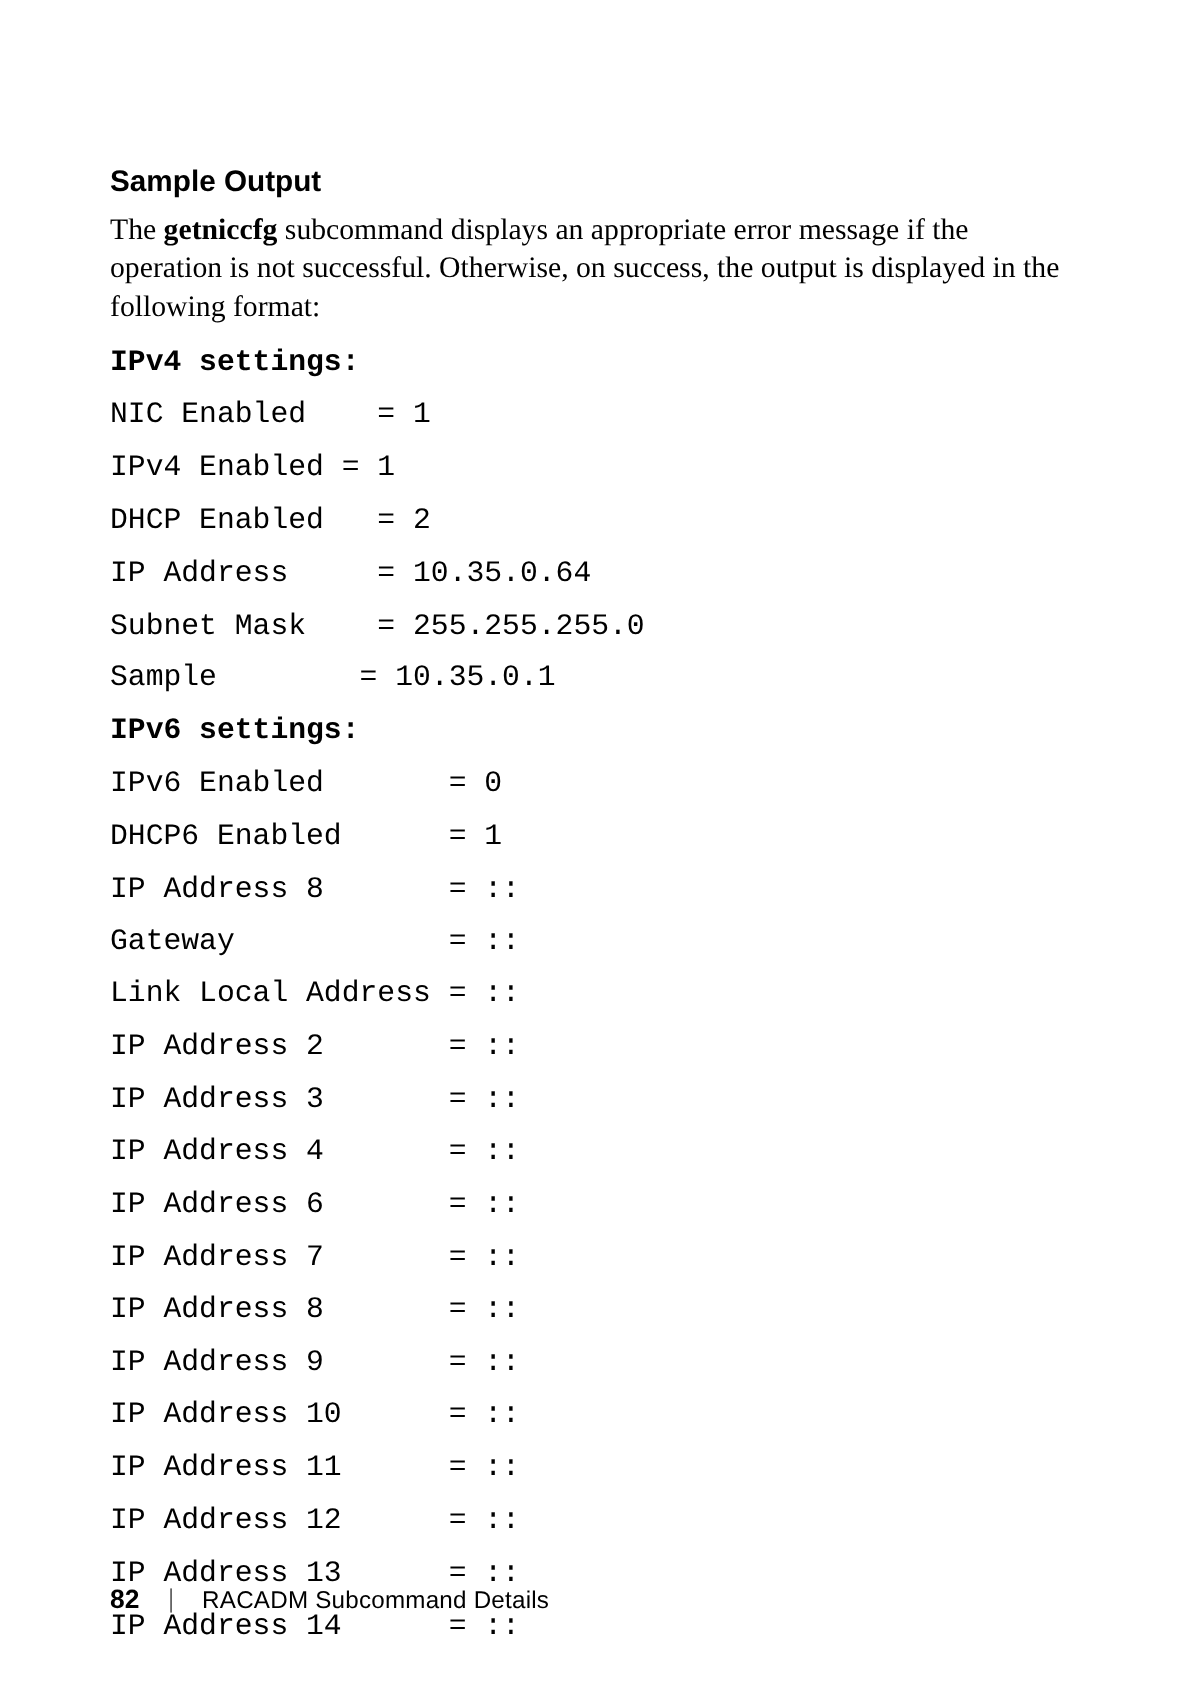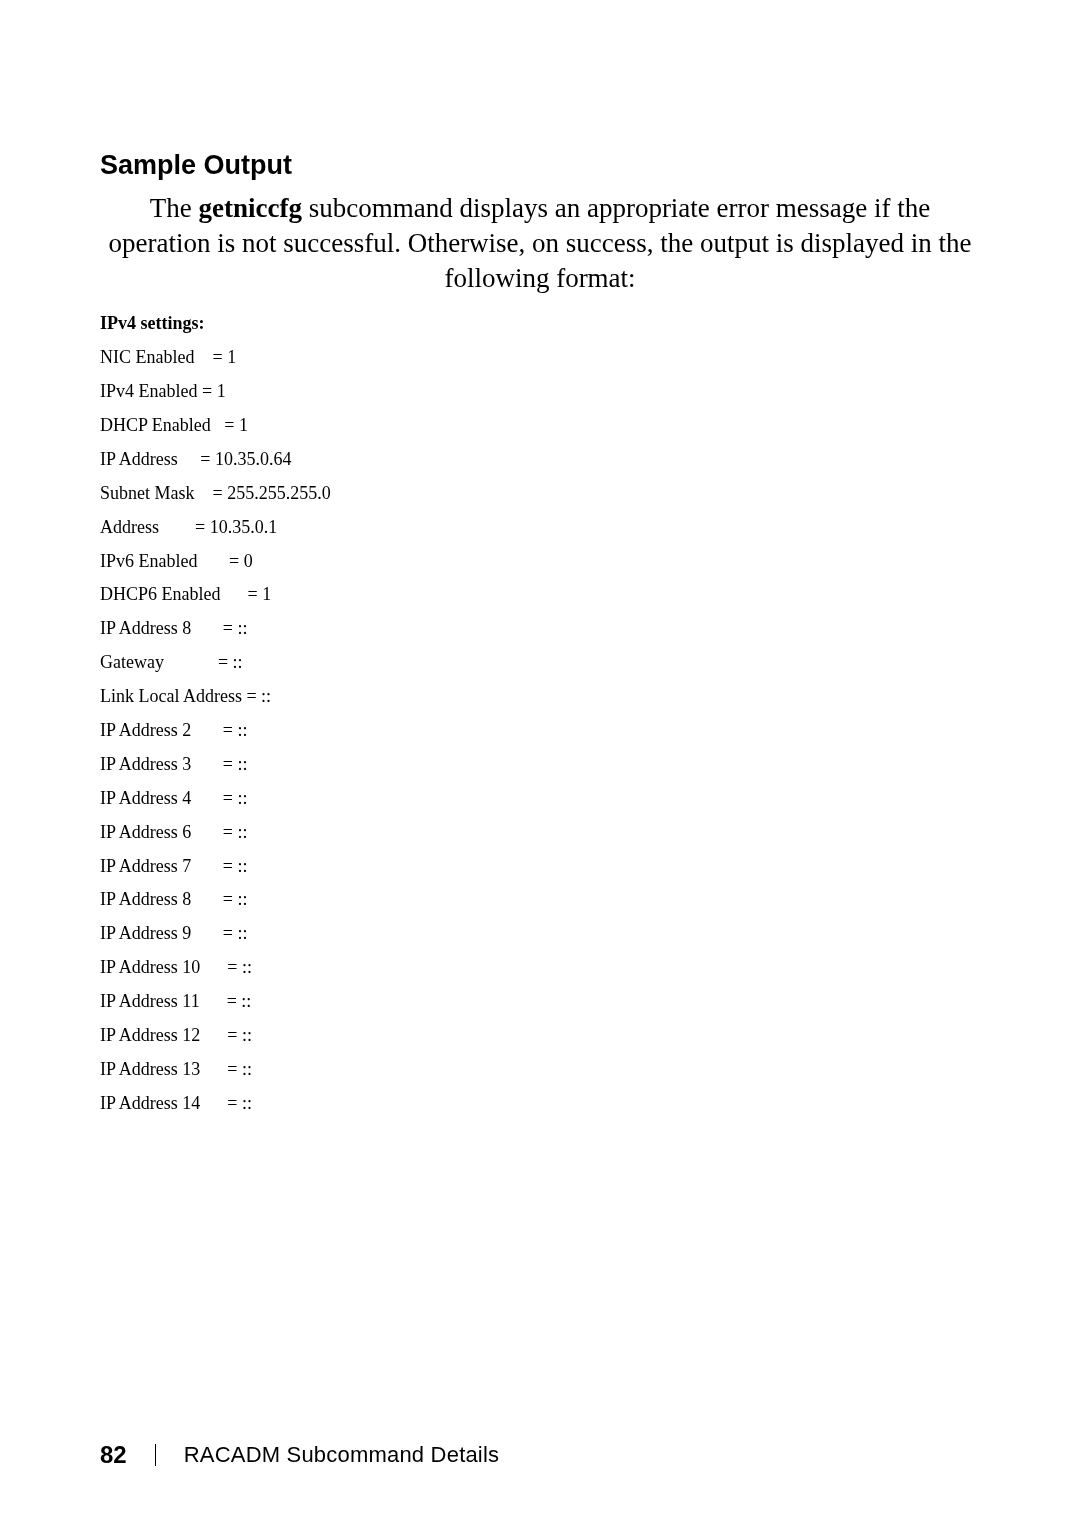--- a/index.html
+++ b/index.html
@@ -24,28 +24,27 @@
     font-weight: 900;
     font-size: 27px;
     letter-spacing: 0px;
     margin: 0 0 10px 0;
   }
   .para {
     font-family: Georgia, "Times New Roman", serif;
     font-size: 27px;
     line-height: 1.3;
     margin: 0 0 14px 0;
-    text-align: center;
   }
   .bold-serif {
     font-weight: 700;
   }
   .mono-block {
-    font-family: Liberation Serif, serif;
-    font-size: 18px;
+    font-family: Liberation Mono, monospace;
+    font-size: 27px;
     line-height: 1.55;
     white-space: pre;
     margin: 0 0 6px 0;
   }
   .mono-bold {
     font-weight: 700;
   }
   .footer {
     position: absolute;
     left: 100px;
@@ -79,25 +78,26 @@
 
   <div class="section-heading">Sample Output</div>
 
   <p class="para">
     <span>The </span><span class="bold-serif">getniccfg</span><span> subcommand displays an appropriate error message if the operation is not successful. Otherwise, on success, the output is displayed in the following format:</span>
   </p>
 
   <div class="mono-block mono-bold">IPv4 settings:</div>
   <div class="mono-block">NIC Enabled    = 1</div>
   <div class="mono-block">IPv4 Enabled = 1</div>
-  <div class="mono-block">DHCP Enabled   = 1</div>
+  <div class="mono-block">DHCP Enabled   = 2</div>
   <div class="mono-block">IP Address     = 10.35.0.64</div>
   <div class="mono-block">Subnet Mask    = 255.255.255.0</div>
-  <div class="mono-block">Address        = 10.35.0.1</div>
+  <div class="mono-block">Sample        = 10.35.0.1</div>
 
+  <div class="mono-block mono-bold">IPv6 settings:</div>
   <div class="mono-block">IPv6 Enabled       = 0</div>
   <div class="mono-block">DHCP6 Enabled      = 1</div>
   <div class="mono-block">IP Address 8       = ::</div>
   <div class="mono-block">Gateway            = ::</div>
   <div class="mono-block">Link Local Address = ::</div>
   <div class="mono-block">IP Address 2       = ::</div>
   <div class="mono-block">IP Address 3       = ::</div>
   <div class="mono-block">IP Address 4       = ::</div>
   <div class="mono-block">IP Address 6       = ::</div>
   <div class="mono-block">IP Address 7       = ::</div>

